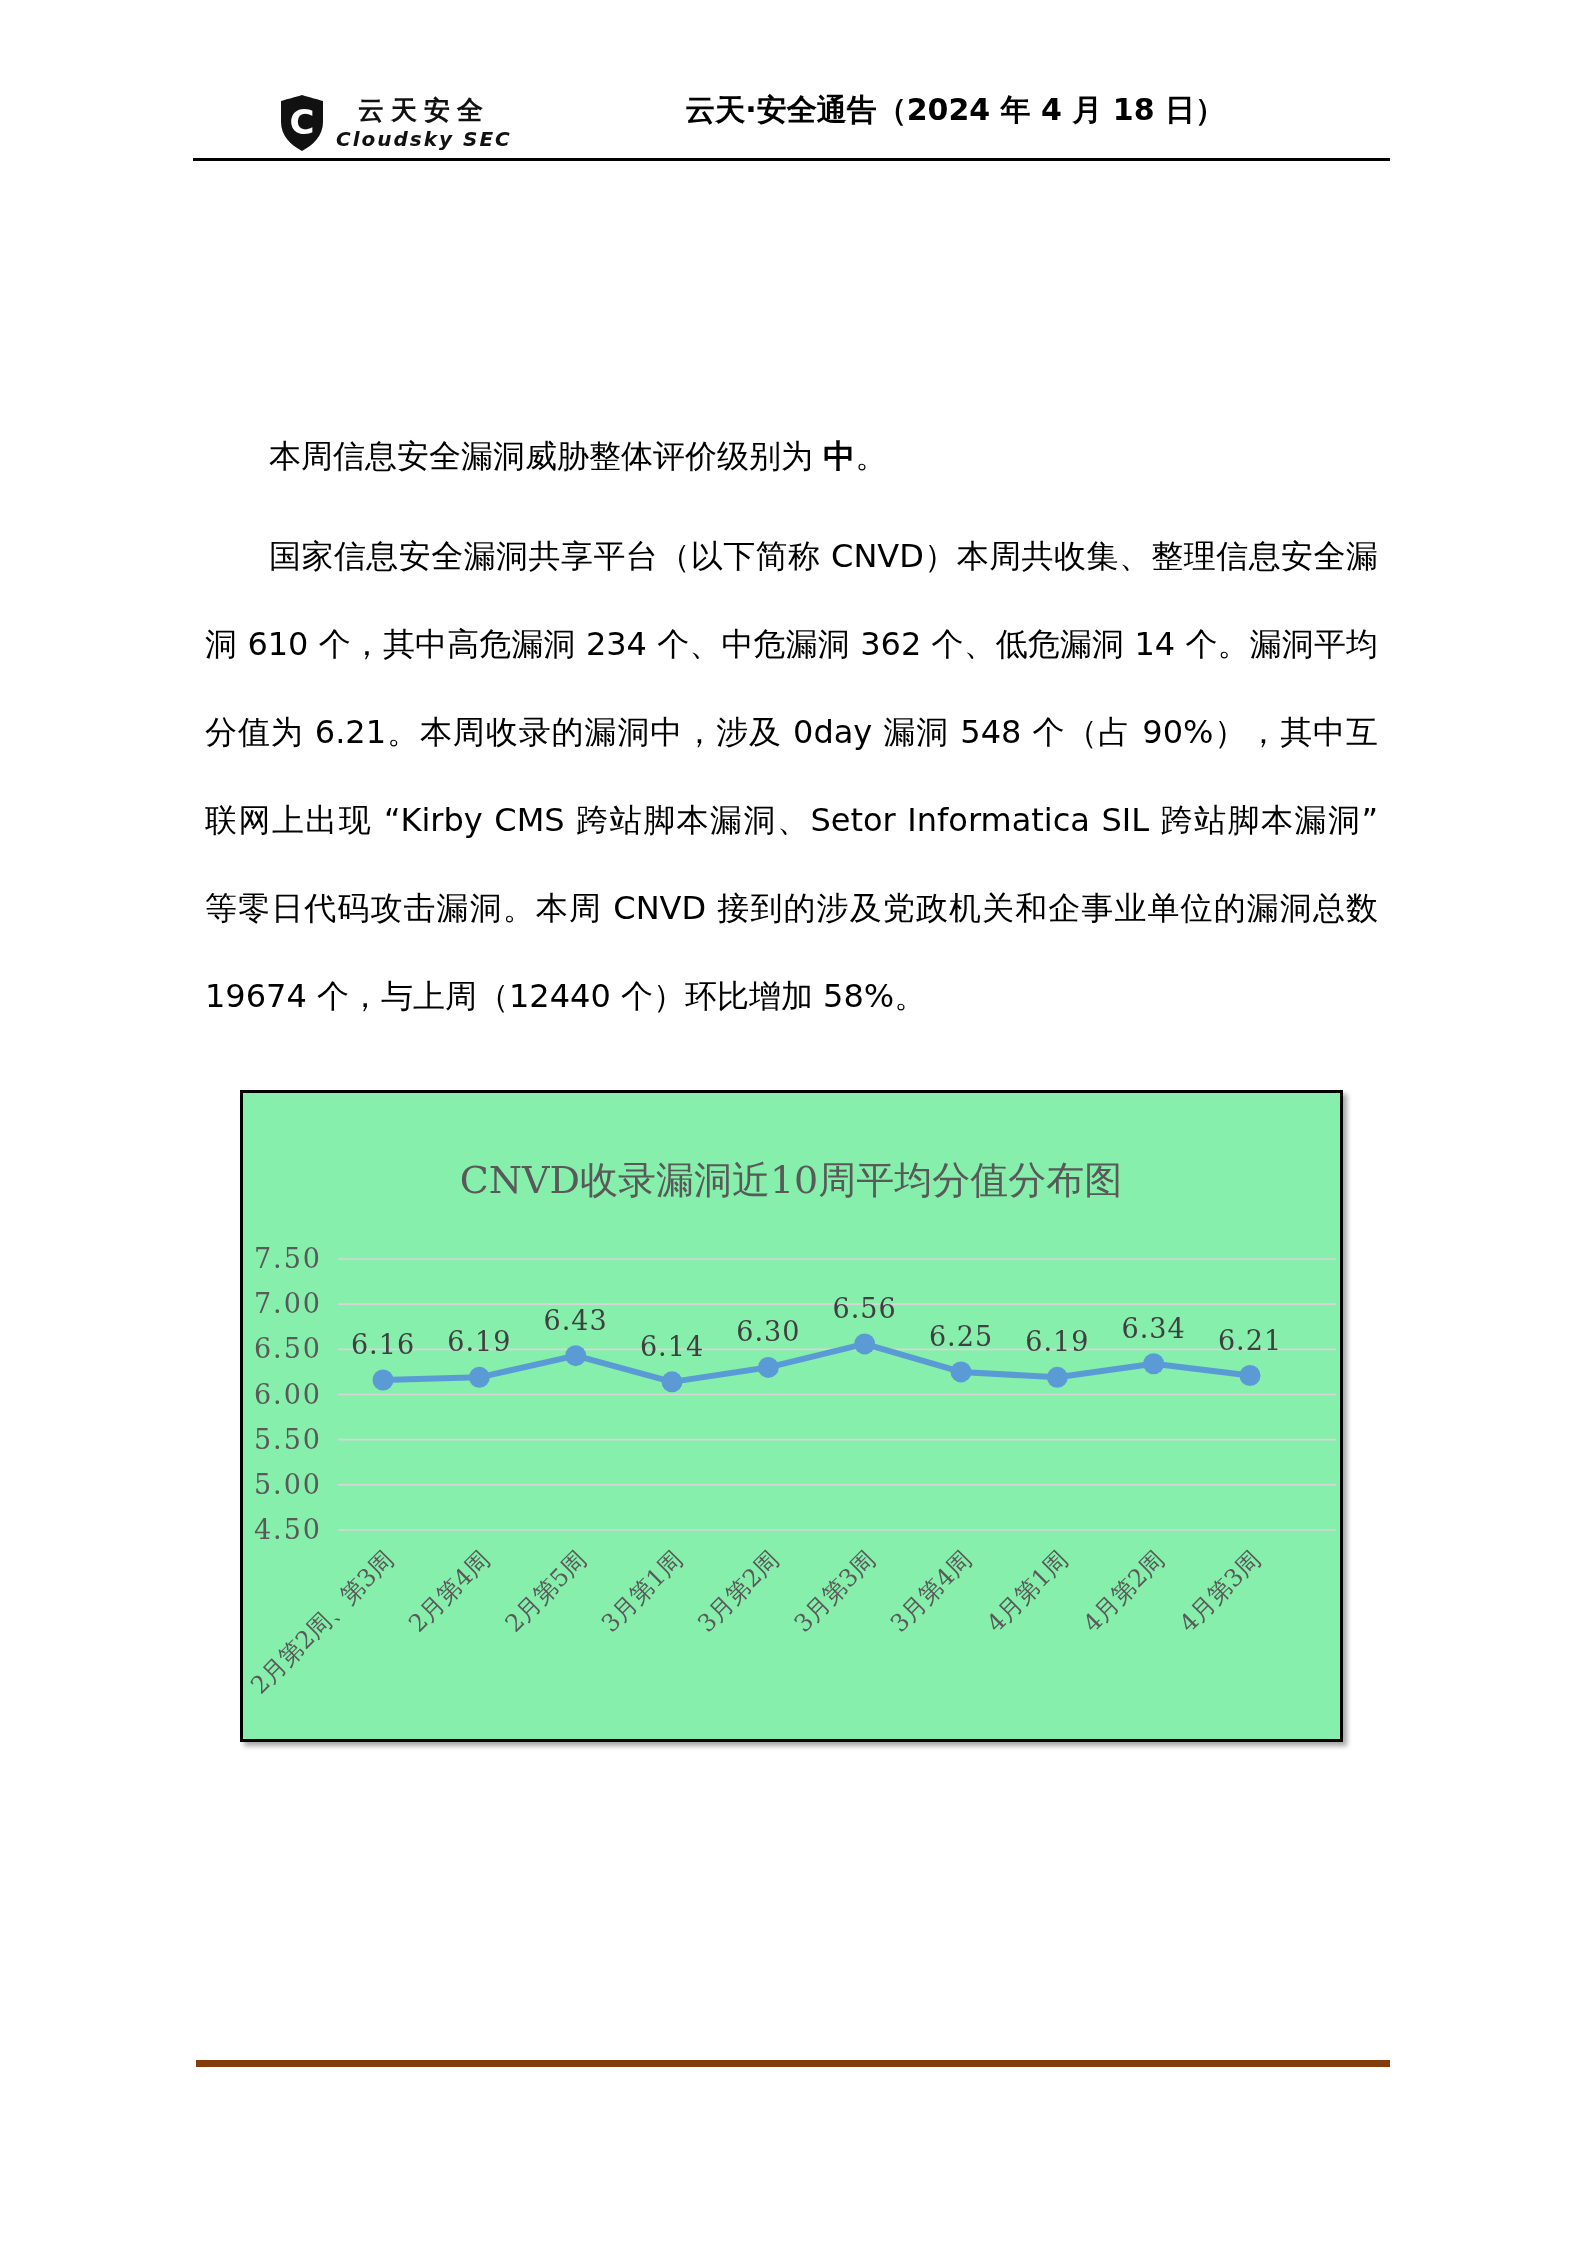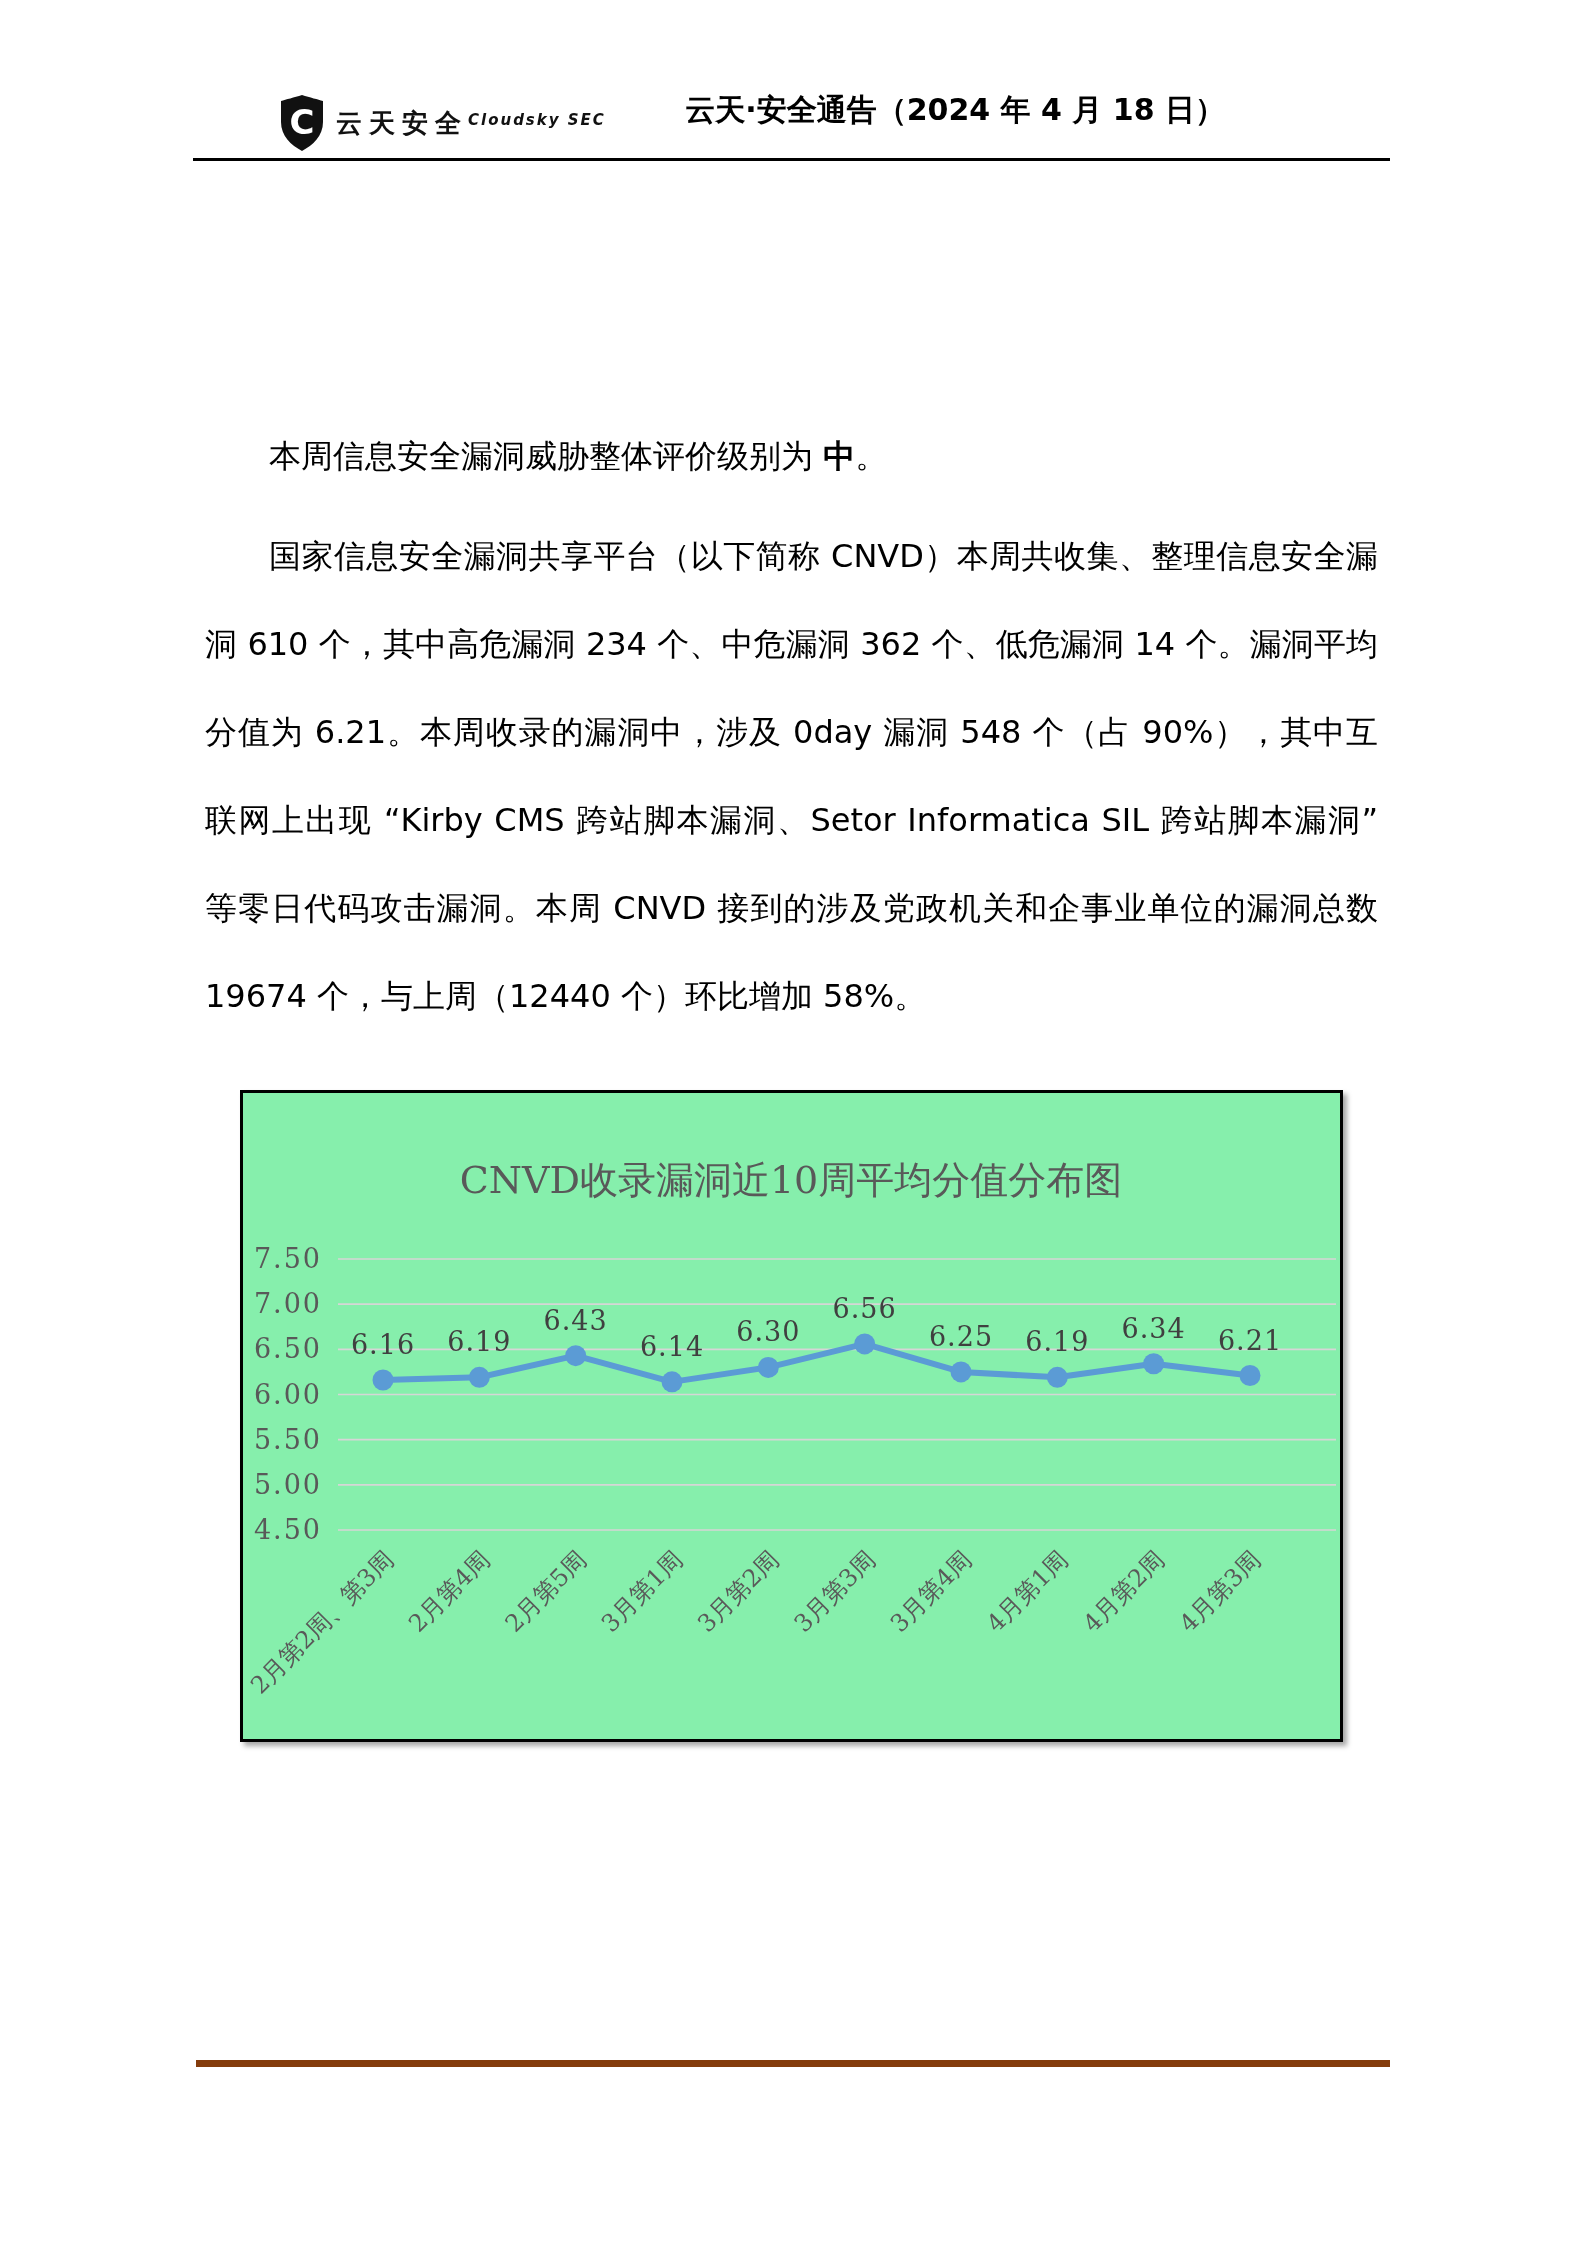--- a/index.html
+++ b/index.html
@@ -9,23 +9,23 @@
     background:#ffffff;
     margin:0 auto;
     font-family:"DejaVu Sans","Liberation Sans",sans-serif;
     overflow:hidden;
   }
   
   .logo{
     position:absolute;left:278px;top:94px;
     display:flex;align-items:center;gap:10px;
   }
-  .logo-text{display:flex;flex-direction:row;line-height:1.1;}
+  .logo-text{display:flex;flex-direction:column;line-height:1.1;align-items:center;}
   .logo-cn{font-size:26px;font-weight:bold;letter-spacing:7px;color:#111;}
-  .logo-en{font-size:15px;font-weight:bold;font-style:italic;letter-spacing:2px;color:#111;margin-top:3px;}
+  .logo-en{font-size:20px;font-weight:bold;font-style:italic;letter-spacing:2px;color:#111;margin-top:3px;}
   .header-title{
     position:absolute;top:90px;right:362px;
     font-size:30px;font-weight:bold;color:#000;
     white-space:nowrap;
   }
   .header-rule{
     position:absolute;left:193px;top:158px;
     width:1197px;height:3px;background:#000;
   }
   

